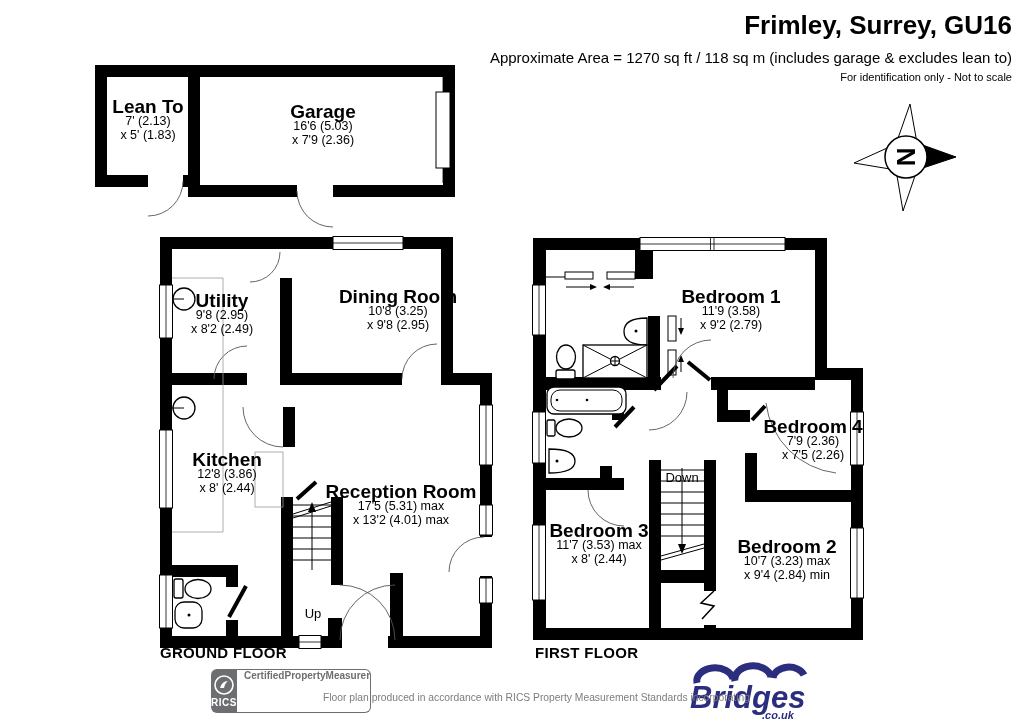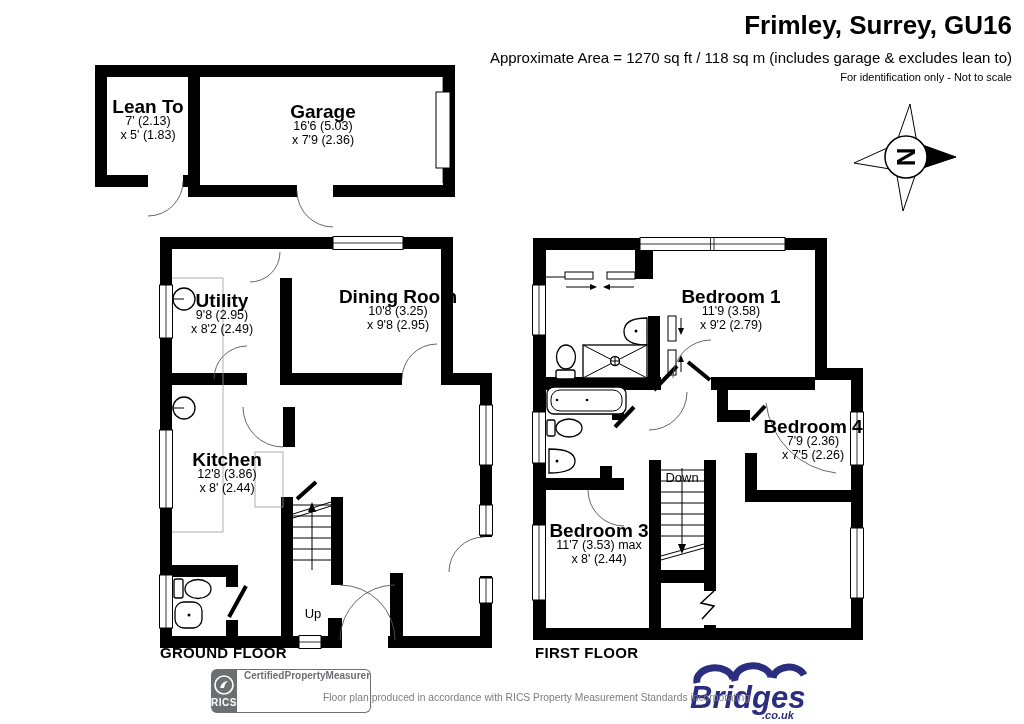--- a/index.html
+++ b/index.html
@@ -296,34 +296,44 @@
   <div class="room-label" style="left:365px;top:290px;margin-left:33px;">
     <div class="rname">Dining Room</div>
     <div class="rdim">10'8 (3.25)</div>
     <div class="rdim">x 9'8 (2.95)</div>
   </div>
   <div class="room-label" style="left:227px;top:453px;">
     <div class="rname">Kitchen</div>
     <div class="rdim">12'8 (3.86)</div>
     <div class="rdim">x 8' (2.44)</div>
   </div>
+  <div class="room-label" style="left:401px;top:485px;">
+    <div class="rname">Reception Room</div>
+    <div class="rdim">17'5 (5.31) max</div>
+    <div class="rdim">x 13'2 (4.01) max</div>
+  </div>
   <div class="room-label" style="left:731px;top:290px;">
     <div class="rname">Bedroom 1</div>
     <div class="rdim">11'9 (3.58)</div>
     <div class="rdim">x 9'2 (2.79)</div>
   </div>
   <div class="room-label" style="left:813px;top:420px;">
     <div class="rname">Bedroom 4</div>
     <div class="rdim">7'9 (2.36)</div>
     <div class="rdim">x 7'5 (2.26)</div>
   </div>
   <div class="room-label" style="left:599px;top:524px;">
     <div class="rname">Bedroom 3</div>
     <div class="rdim">11'7 (3.53) max</div>
     <div class="rdim">x 8' (2.44)</div>
+  </div>
+  <div class="room-label" style="left:787px;top:540px;">
+    <div class="rname">Bedroom 2</div>
+    <div class="rdim">10'7 (3.23) max</div>
+    <div class="rdim">x 9'4 (2.84) min</div>
   </div>
 
   <div class="stairs-label" style="left:313px;top:577px;">Up</div>
   <div class="stairs-label" style="left:682px;top:441px;">Down</div>
 
   <div class="floor-label" style="left:160px;top:644px;">GROUND FLOOR</div>
   <div class="floor-label" style="left:535px;top:644px;">FIRST FLOOR</div>
 
   <div class="rics-badge">
     <div class="rics-left">

